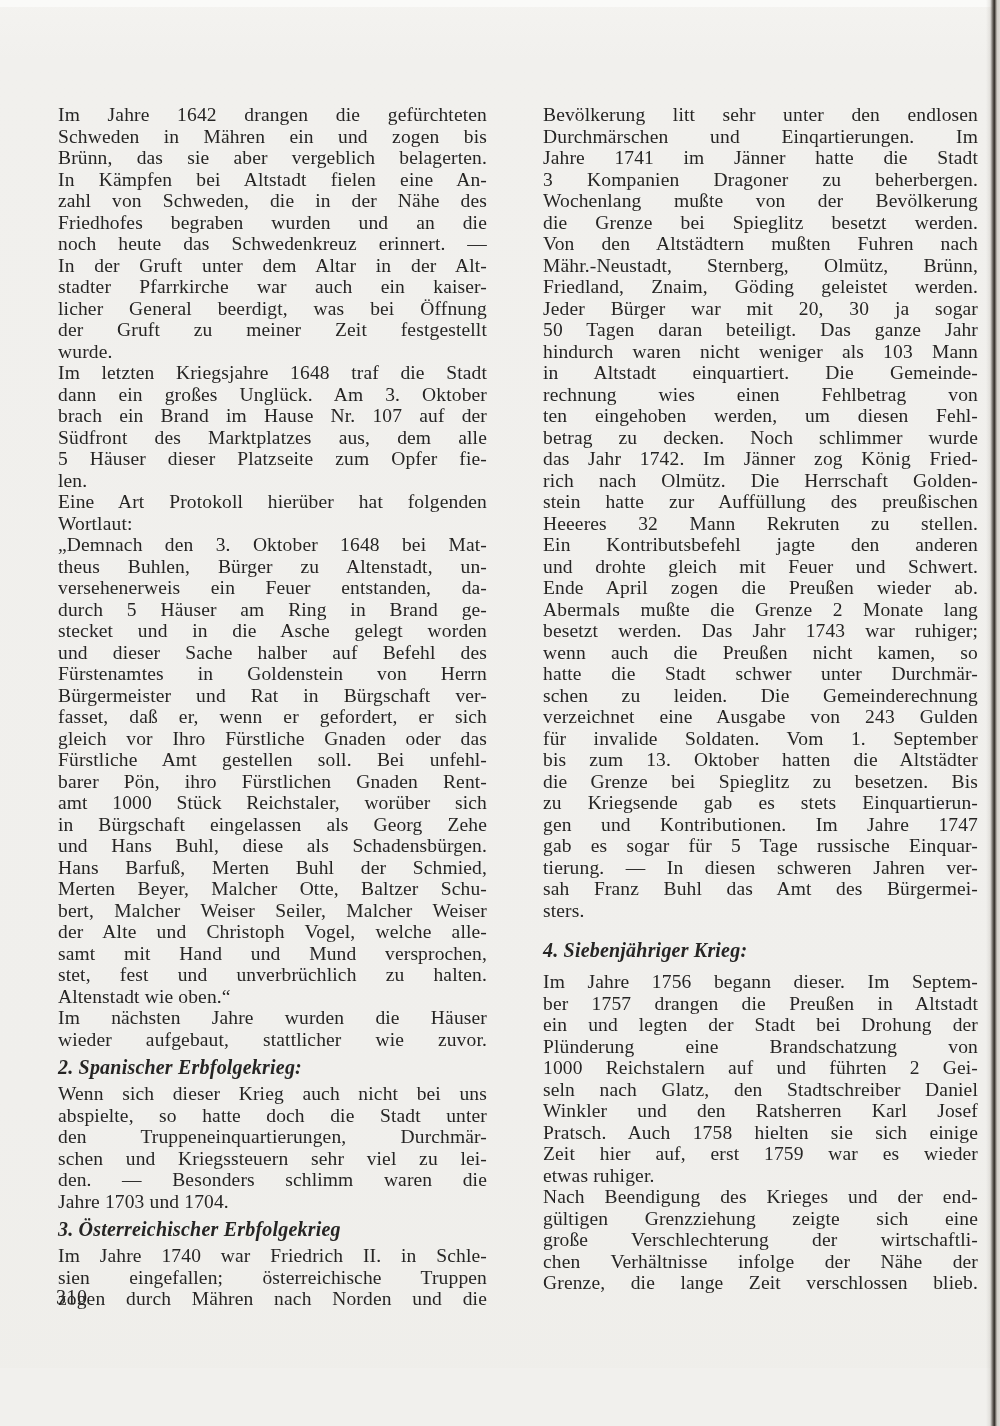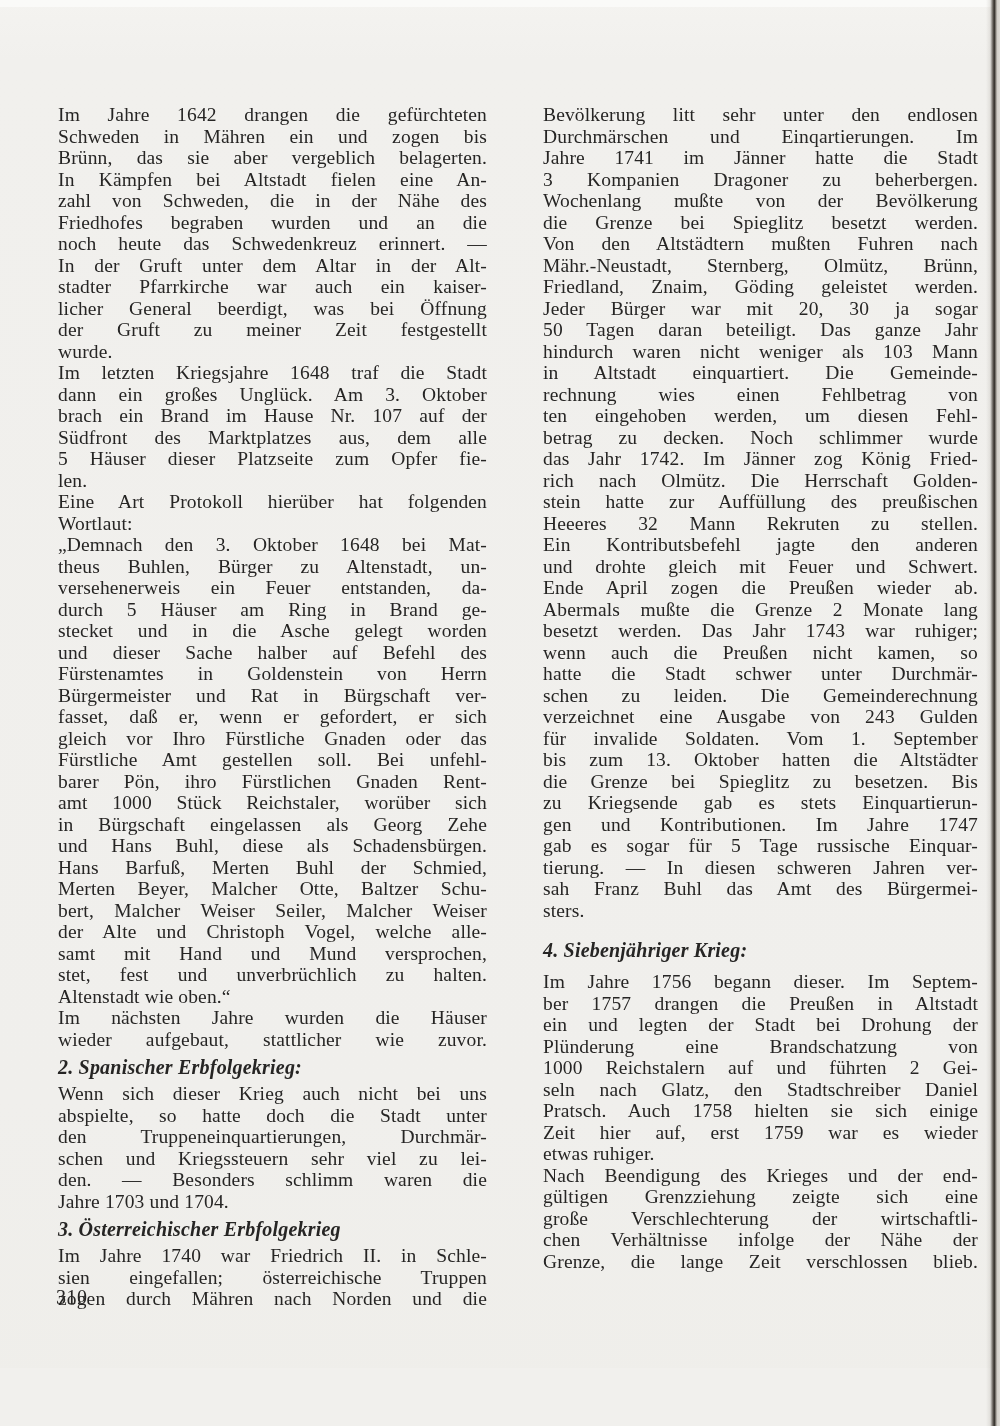--- a/index.html
+++ b/index.html
@@ -205,20 +205,21 @@
         <div class="line line-last">sters.</div>
       </div>
       <div class="heading extra-space">4. Siebenjähriger Krieg:</div>
       <div class="para">
         <div class="line">Im Jahre 1756 begann dieser. Im Septem-</div>
         <div class="line">ber 1757 drangen die Preußen in Altstadt</div>
         <div class="line">ein und legten der Stadt bei Drohung der</div>
         <div class="line">Plünderung eine Brandschatzung von</div>
         <div class="line">1000 Reichstalern auf und führten 2 Gei-</div>
         <div class="line">seln nach Glatz, den Stadtschreiber Daniel</div>
+        <div class="line">Winkler und den Ratsherren Karl Josef</div>
         <div class="line">Pratsch. Auch 1758 hielten sie sich einige</div>
         <div class="line">Zeit hier auf, erst 1759 war es wieder</div>
         <div class="line line-last">etwas ruhiger.</div>
       </div>
       <div class="para">
         <div class="line">Nach Beendigung des Krieges und der end-</div>
         <div class="line">gültigen Grenzziehung zeigte sich eine</div>
         <div class="line">große Verschlechterung der wirtschaftli-</div>
         <div class="line">chen Verhältnisse infolge der Nähe der</div>
         <div class="line">Grenze, die lange Zeit verschlossen blieb.</div>

